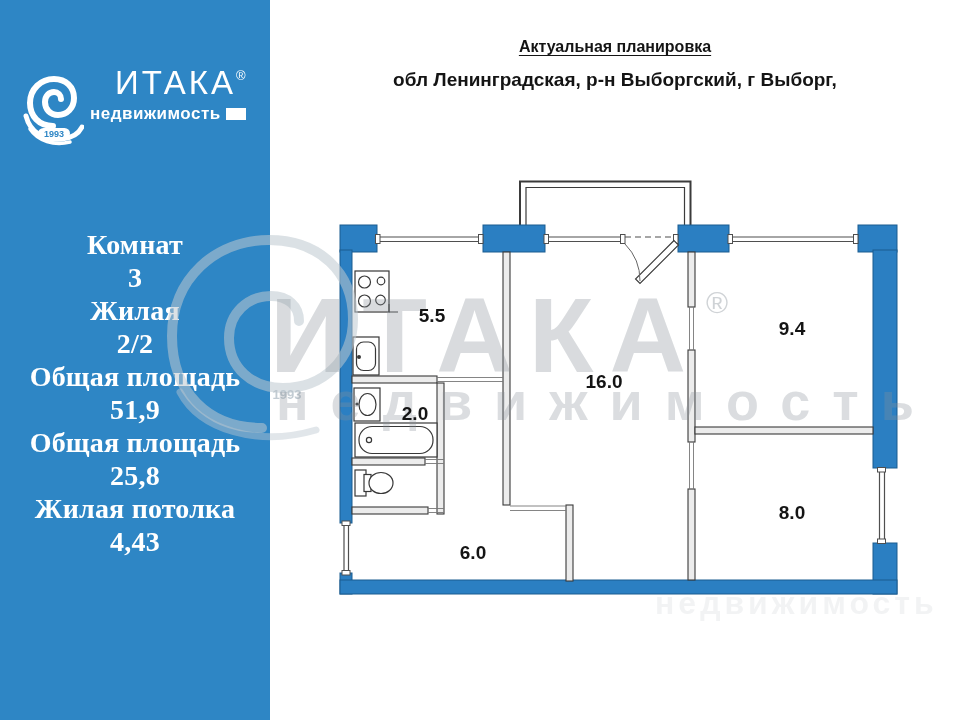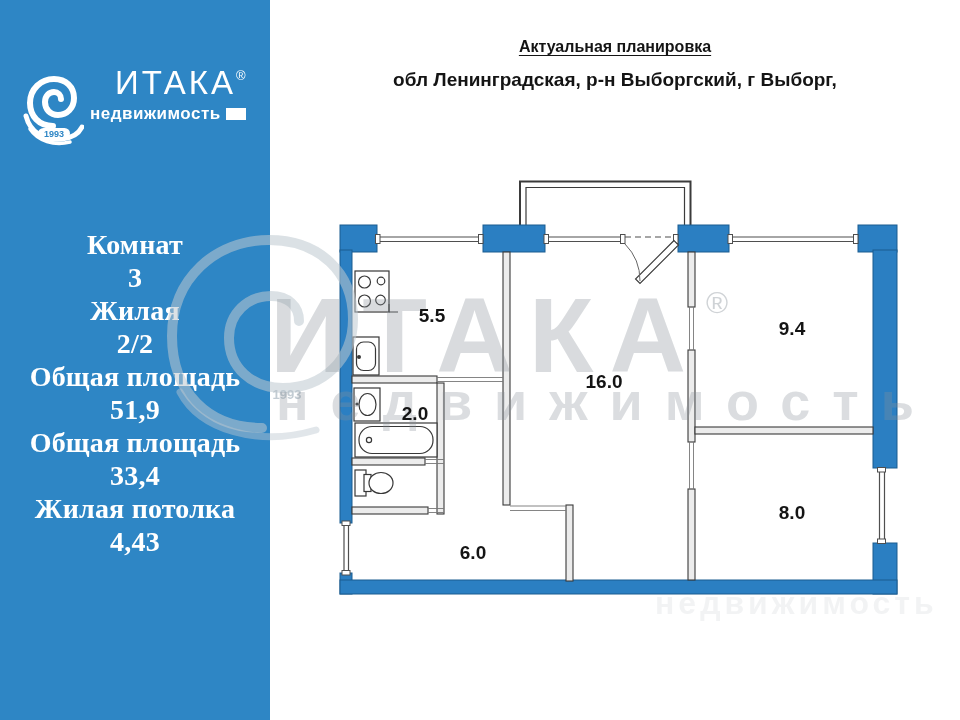--- a/index.html
+++ b/index.html
@@ -54,21 +54,21 @@
     </div>
 
     <div class="stats">
       <div>Комнат</div>
       <div>3</div>
       <div>Жилая</div>
       <div>2/2</div>
       <div>Общая площадь</div>
       <div>51,9</div>
       <div>Общая площадь</div>
-      <div>33,4</div>
+      <div>25,8</div>
       <div>Жилая потолка</div>
       <div>4,43</div>
     </div>
   </aside>
 
   <div class="main-header">
     <div class="title">Актуальная планировка</div>
     <div class="address">
       <div>обл Ленинградская, р-н Выборгский, г Выборг,</div>
     </div>

